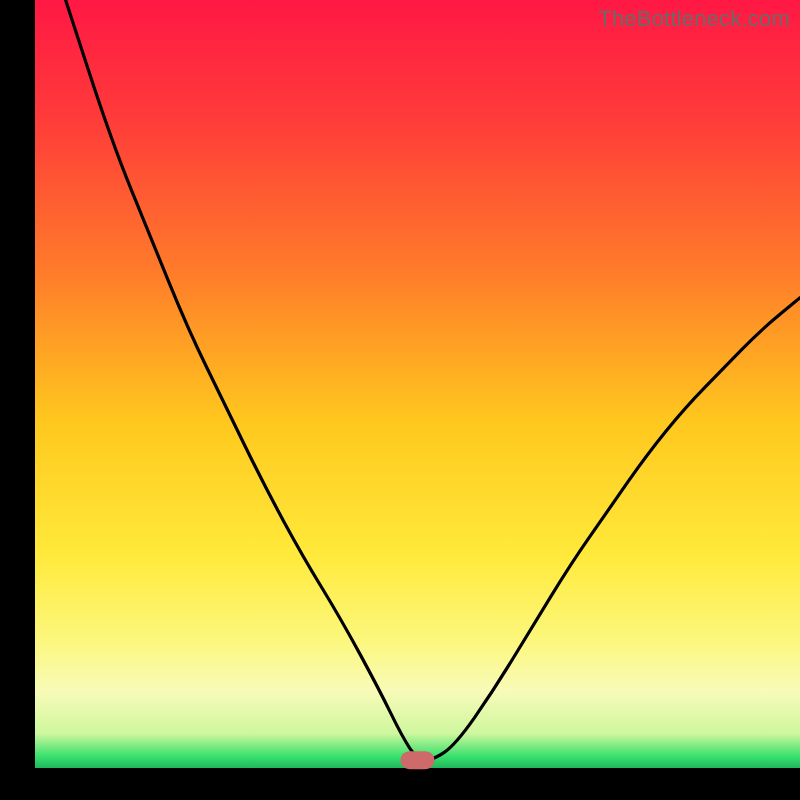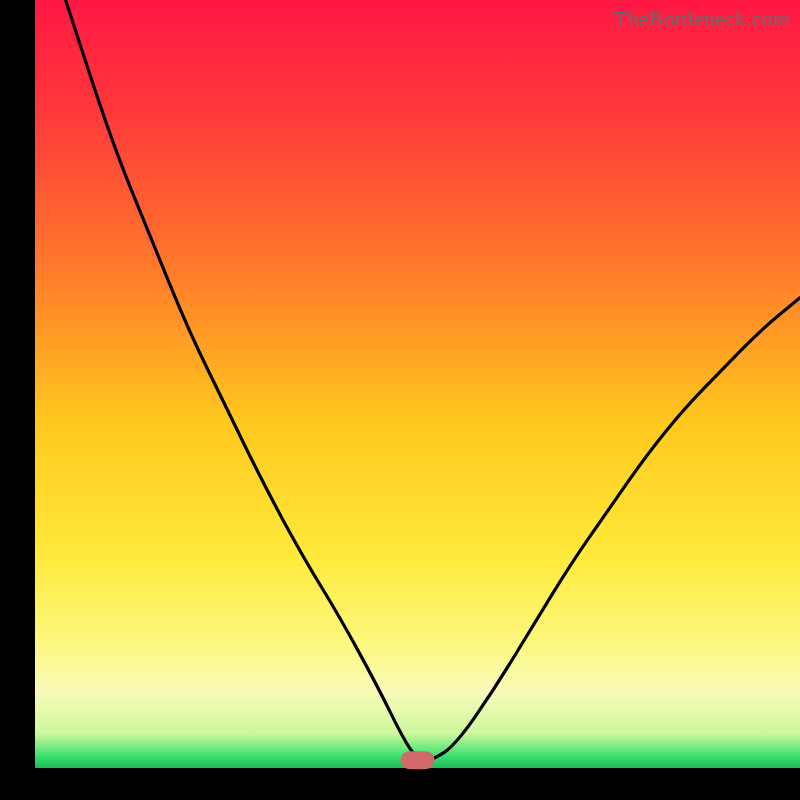--- a/index.html
+++ b/index.html
@@ -8,21 +8,20 @@
     width: 800px;
     height: 800px;
     overflow: hidden;
     font-family: Arial, Helvetica, sans-serif;
     background: #000;
   }
   .chart-wrap {
     position: relative;
     width: 800px;
     height: 800px;
-    font-family: Liberation Serif, serif;
   }
   svg {
     display: block;
   }
   .attribution {
     position: absolute;
     top: 6px;
     right: 10px;
     color: #6a6a6a;
     font-size: 22px;

